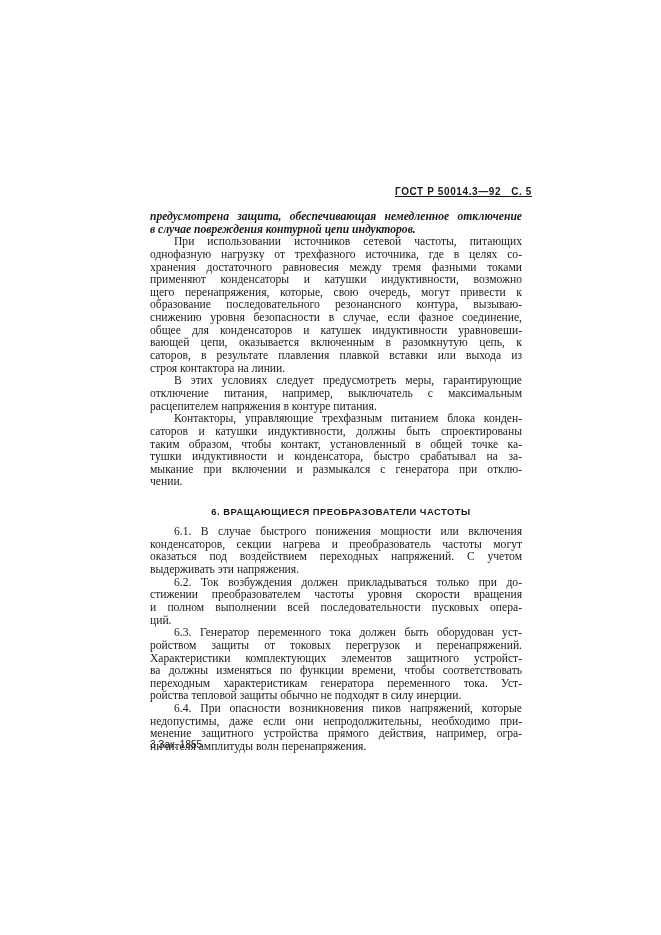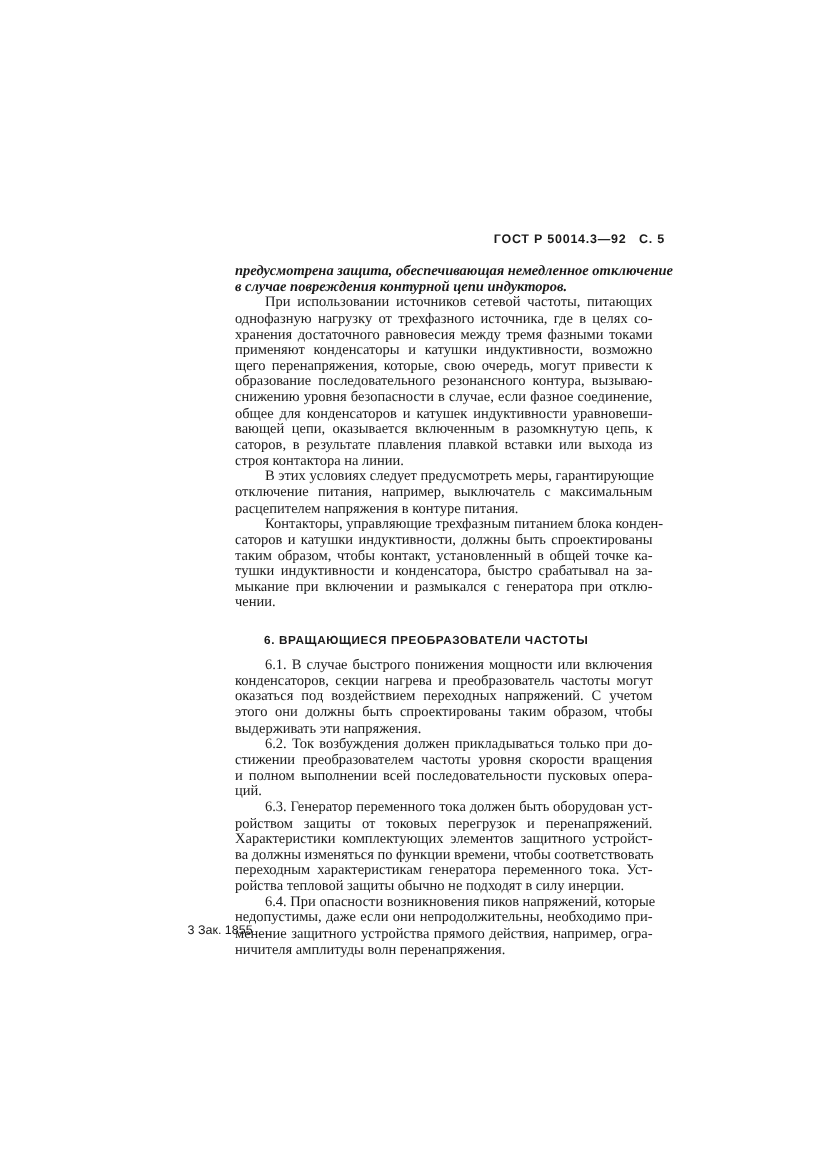--- a/index.html
+++ b/index.html
@@ -1,28 +1,28 @@
 <!DOCTYPE html>
 <html><head>
 <meta charset="utf-8">
 <style>
   html, body { margin: 0; padding: 0; background: #ffffff; }
   body { width: 661px; height: 935px; position: relative; overflow: hidden; }
   .page { position: absolute; left: 0; top: 0; width: 661px; height: 935px; background: #fff; }
   .running-head {
     position: absolute; left: 395px; top: 186px;
     font-family: "Liberation Sans", sans-serif; font-weight: bold; font-size: 10px;
-    color: #1a1a1a; letter-spacing: 0.6px; white-space: pre;
+    color: #1a1a1a; letter-spacing: 0.6px; white-space: pre; text-decoration: underline;
   }
   .body-text {
     position: absolute; left: 150px; top: 211px; width: 372px;
     font-family: "Liberation Serif", serif; font-size: 11.6px; line-height: 12.65px;
     color: #1a1a1a;
   }
-  .line { display: block; white-space: nowrap; text-align: justify; text-align-last: justify; height: 12.65px; margin-left: 38px; }
+  .line { display: block; white-space: nowrap; text-align: justify; text-align-last: justify; height: 12.65px; }
   .line.last { text-align-last: left; }
   .line.indent { padding-left: 24px; }
   .italic { font-style: italic; font-weight: bold; }
   .heading {
     display: block; text-align: center; font-family: "Liberation Sans", sans-serif;
     font-weight: bold; font-size: 9.4px; letter-spacing: 0.5px;
     margin: 17px 0 8px 0; height: 12px; line-height: 12px; padding-left: 10px;
   }
   .footer-note {
     position: absolute; left: 150px; top: 739px;
@@ -65,21 +65,20 @@
         <span class="line">мыкание при включении и размыкался с генератора при отклю-</span>
         <span class="line last">чении.</span>
       </div>
 
     <span class="heading">6. ВРАЩАЮЩИЕСЯ ПРЕОБРАЗОВАТЕЛИ ЧАСТОТЫ</span>
 
     <div>
         <span class="line indent">6.1. В случае быстрого понижения мощности или включения</span>
         <span class="line">конденсаторов, секции нагрева и преобразователь частоты могут</span>
         <span class="line">оказаться под воздействием переходных напряжений. С учетом</span>
-        <span class="line">этого они должны быть спроектированы таким образом, чтобы</span>
         <span class="line last">выдерживать эти напряжения.</span>
       </div>
     <div>
         <span class="line indent">6.2. Ток возбуждения должен прикладываться только при до-</span>
         <span class="line">стижении преобразователем частоты уровня скорости вращения</span>
         <span class="line">и полном выполнении всей последовательности пусковых опера-</span>
         <span class="line last">ций.</span>
       </div>
     <div>
         <span class="line indent">6.3. Генератор переменного тока должен быть оборудован уст-</span>

